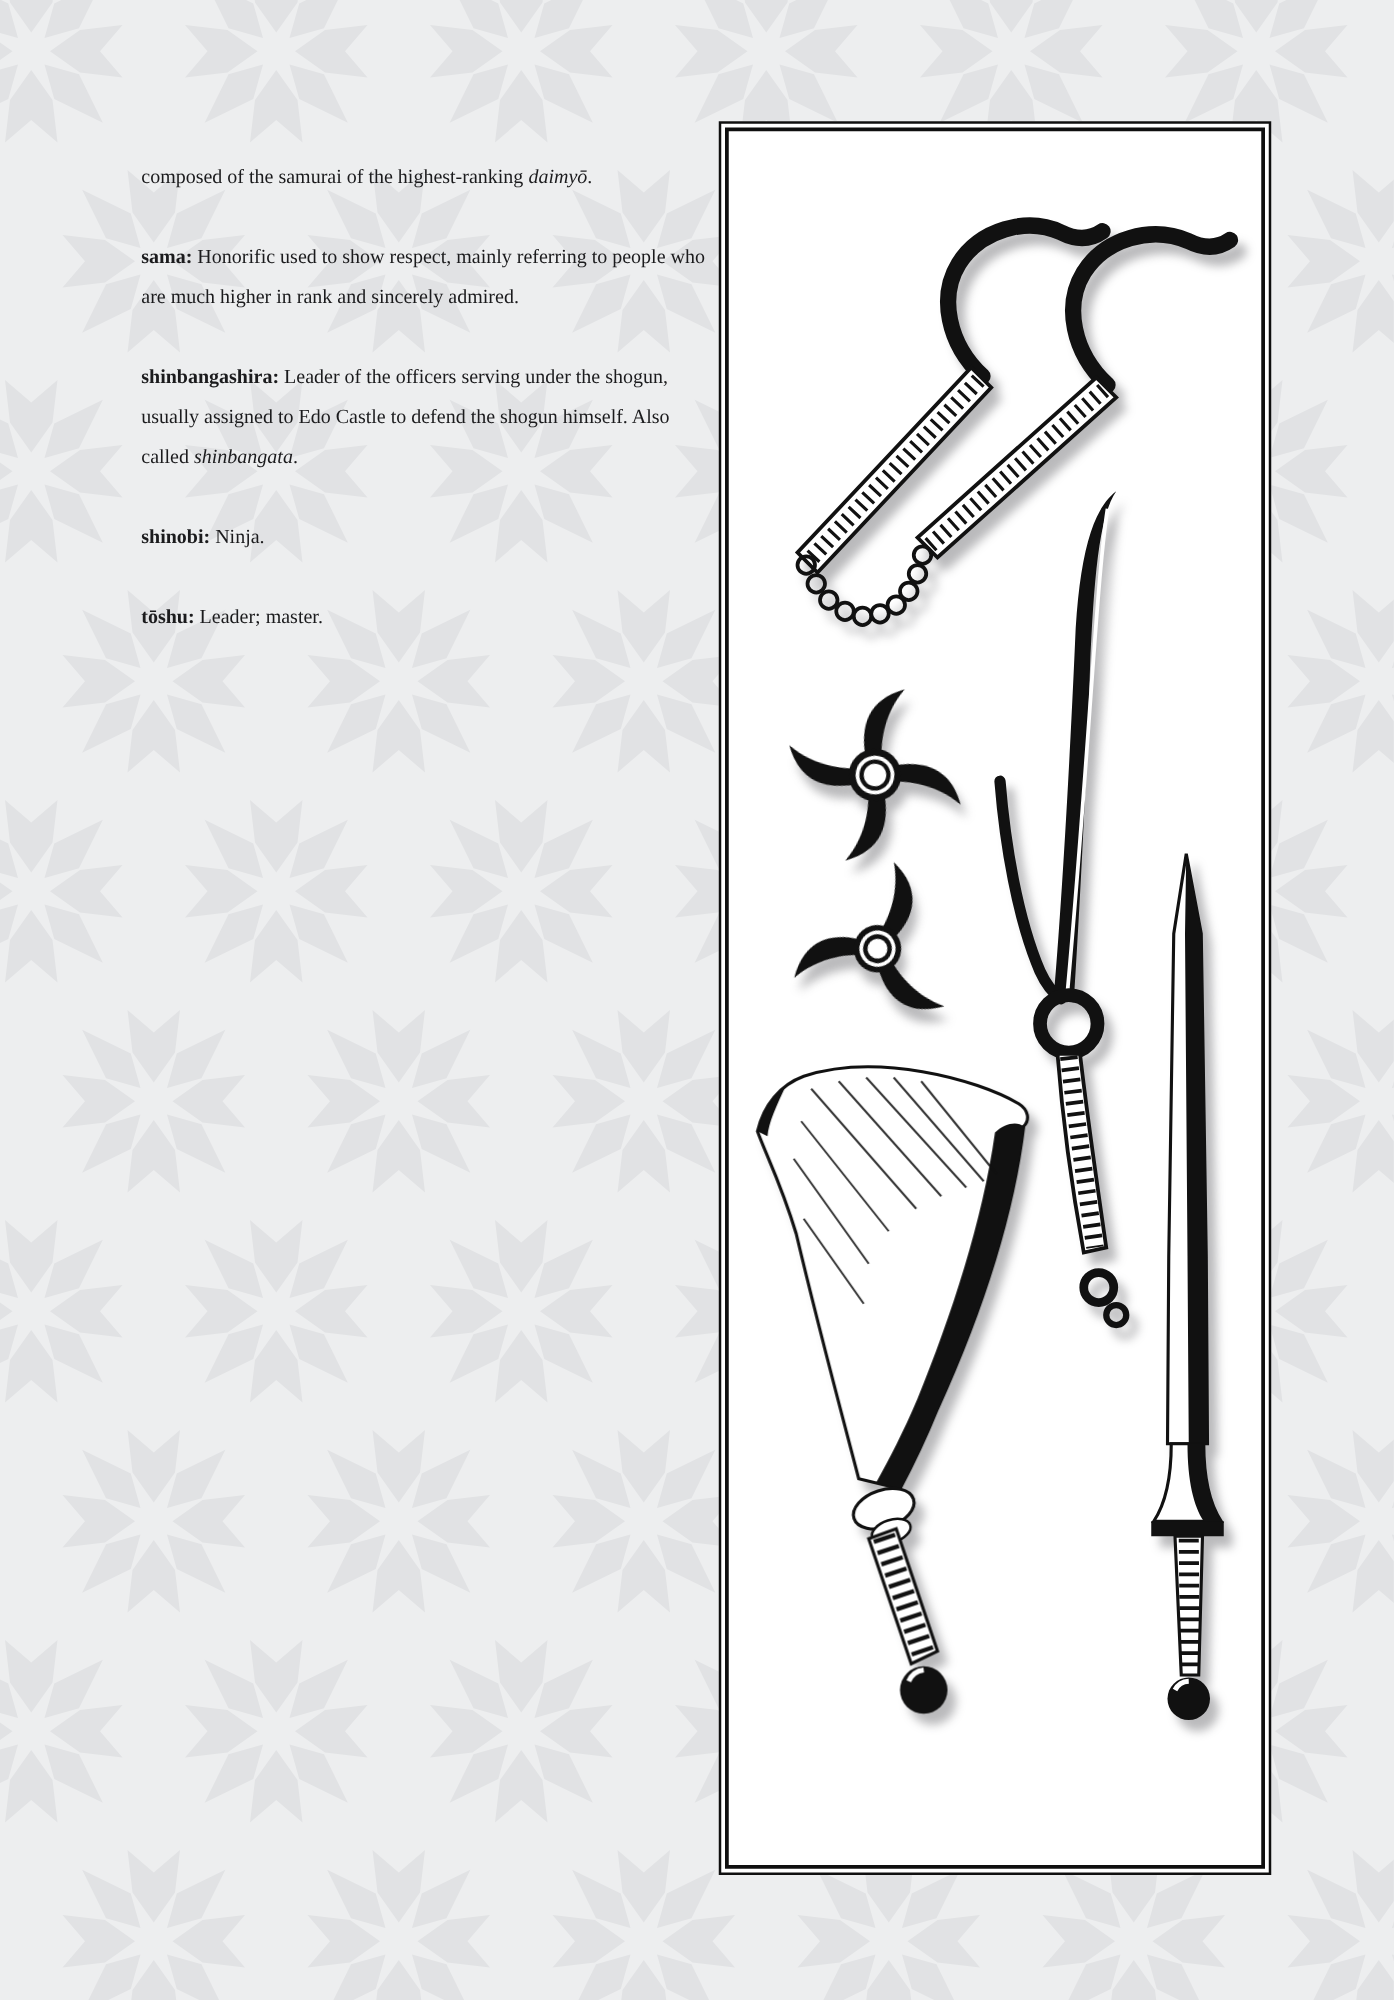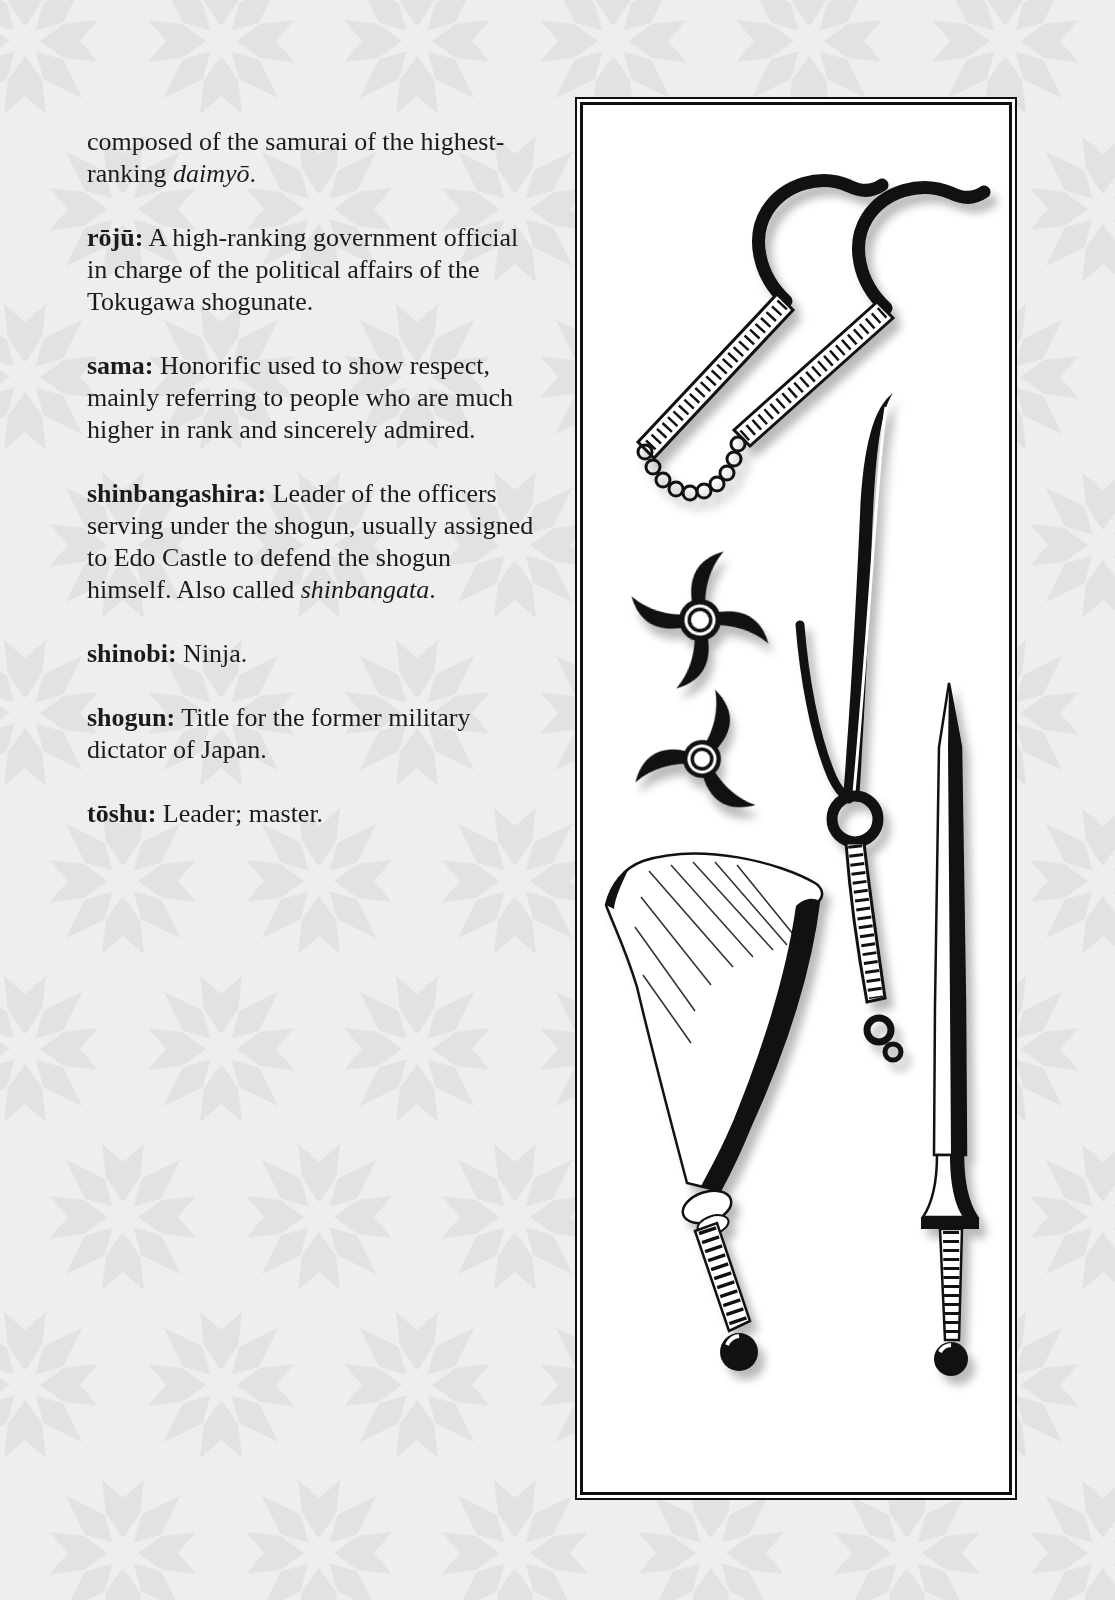--- a/index.html
+++ b/index.html
@@ -7,22 +7,22 @@
     width:1115px;height:1600px;overflow:hidden;position:relative;
     background:#edeeef;
     font-family:"Liberation Serif", serif;
   }
   .page{position:absolute;inset:0;width:1115px;height:1600px;overflow:hidden;}
   
   .pattern{position:absolute;inset:0;z-index:0;overflow:hidden;}
   .pattern svg{position:absolute;}
   
   .glossary{
-    position:absolute;left:87px;top:126px;width:452px;z-index:2;
-    color:#1b1b1d;font-size:26px;line-height:32px;
+    position:absolute;left:113px;top:126px;width:452px;z-index:2;
+    color:#1b1b1d;font-size:16px;line-height:32px;
   }
   .glossary p{margin:0 0 32px 0;}
   .glossary b{font-weight:700;}
   .glossary i{font-style:italic;}
   
   .panel{
     position:absolute;left:575px;top:97px;width:442px;height:1403px;z-index:2;
     border:2px solid #0f0f0f;background:#ffffff;box-sizing:border-box;
   }
   .panel-frame{
@@ -684,25 +684,23 @@
         <path d="M0,-15 L14,-40 L0,-81 L-14,-40 Z" transform="rotate(135)" fill="#e1e2e4"></path>
         <path d="M0,-15 L17,-39 L21,-73 L0,-55 L-21,-73 L-17,-39 Z" transform="rotate(180)" fill="#e1e2e4"></path>
         <path d="M0,-15 L14,-40 L0,-81 L-14,-40 Z" transform="rotate(225)" fill="#e1e2e4"></path>
         <path d="M0,-15 L17,-39 L21,-73 L0,-55 L-21,-73 L-17,-39 Z" transform="rotate(270)" fill="#e1e2e4"></path>
         <path d="M0,-15 L14,-40 L0,-81 L-14,-40 Z" transform="rotate(315)" fill="#e1e2e4"></path>
       </svg>
     </div>
 
   <div class="glossary" style="color: rgb(27, 27, 29);">
       <p><span><span>composed of the samurai of the highest-ranking </span><i>daimyō</i><span>.</span></span></p>
-      <p><b>rōjū:</b><span><span> A high-ranking government official in charge of the political affairs of the Tokugawa shogunate.</span></span></p>
       <p><b>sama:</b><span><span> Honorific used to show respect, mainly referring to people who are much higher in rank and sincerely admired.</span></span></p>
       <p><b>shinbangashira:</b><span><span> Leader of the officers serving under the shogun, usually assigned to Edo Castle to defend the shogun himself. Also called </span><i>shinbangata</i><span>.</span></span></p>
       <p><b>shinobi:</b><span><span> Ninja.</span></span></p>
-      <p><b>shogun:</b><span><span> Title for the former military dictator of Japan.</span></span></p>
       <p><b>tōshu:</b><span><span> Leader; master.</span></span></p>
     </div>
 
   <div class="panel">
     <div class="panel-frame">
       <svg viewBox="0 0 426 1387" preserveAspectRatio="none">
 
         <g class="weapon">
 
           <path d="M203,196 C175,170 168,132 184,106 C201,79 238,68 266,81 C278,87 289,87 299,80" fill="none" stroke="#111" stroke-width="13" stroke-linecap="round"></path>

